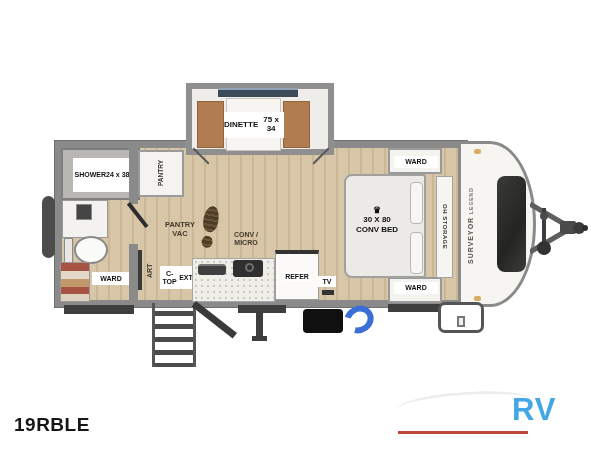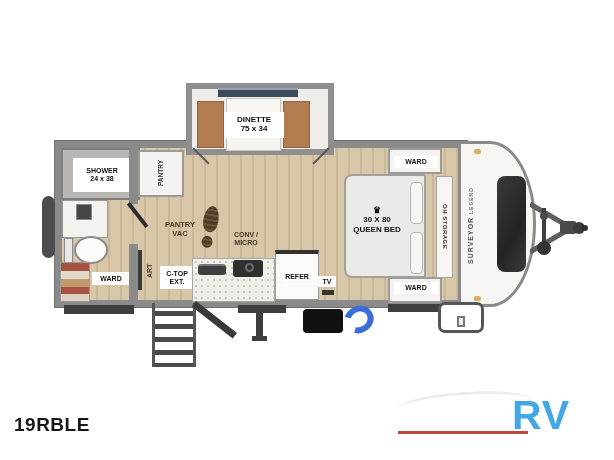--- a/index.html
+++ b/index.html
@@ -16,21 +16,21 @@
   .cap-window{left:497px;top:176px;width:29px;height:96px;border-radius:8px;
     background:linear-gradient(120deg,#3a3a38 0%,#242422 60%,#3c3c3a 100%);}
   .cap-brand{left:463px;top:172px;width:15px;height:108px;writing-mode:vertical-rl;
     transform:rotate(180deg);display:flex;align-items:center;justify-content:center;
     font-size:7px;font-weight:bold;color:#55504a;letter-spacing:1px;white-space:nowrap;}
   .cap-brand .sec{font-size:5px;color:#7a756e;}
   .marker-light{width:7px;height:5px;background:#d9ae62;border-radius:2px;}
 
   
   .tag{background:#ffffff;color:#111;font-weight:bold;text-align:center;
-       display:flex;flex-direction:column;align-items:center;justify-content:center;line-height:1.08;}
+       display:flex;flex-direction:row;align-items:center;justify-content:center;line-height:1.08;}
   .floor-text{color:#42392c;font-weight:bold;text-align:center;line-height:1.15;background:transparent;}
   .vtext{writing-mode:vertical-rl;transform:rotate(180deg);text-align:center;
          font-weight:bold;color:#333;display:flex;align-items:center;justify-content:center;}
   .vtext-down{writing-mode:vertical-rl;text-align:center;font-weight:bold;color:#333;
          display:flex;align-items:center;justify-content:center;}
 
   
   .slide-box{left:186px;top:83px;width:148px;height:72px;border:6px solid #8f8f8f;background:#efede9;}
   .slide-window{left:218px;top:88px;width:80px;height:9px;background:#3d4b59;border-top:2px solid #8fa3b5;}
   .bench{width:27px;height:47px;background:var(--bench,#b07c50);border:1px solid #8f653f;}
@@ -81,21 +81,21 @@
     border-left-color:transparent;transform:rotate(-30deg);}
   .step-outline{left:438px;top:302px;width:46px;height:31px;border:3px solid #555;border-radius:7px;background:#fff;}
   .step-inner{left:457px;top:316px;width:8px;height:11px;border:2px solid #777;background:#eee;}
 
   
   .model-text{left:14px;top:414px;font-size:19px;font-weight:800;color:#161616;letter-spacing:0.5px;}
   .galaxy-swoosh{left:396px;top:392px;width:136px;height:26px;border-top:3px solid #ededed;border-radius:50%;transform:rotate(-4deg);}
   .galaxy-text{left:398px;top:403px;font-size:30px;font-weight:800;color:#f4f4f4;
     text-shadow:0 0 2px #d8d8d8, 0 0 1px #cfcfcf;letter-spacing:2px;}
   .logo-underline{left:398px;top:431px;width:130px;height:3px;background:var(--underline,#c0453a);}
-  .rv-text{left:512px;top:392px;font-size:41px;font-weight:800;color:var(--logo-blue,#43a7e6);letter-spacing:1px;}
+  .rv-text{left:512px;top:392px;font-size:31px;font-weight:800;color:var(--logo-blue,#43a7e6);letter-spacing:1px;}
 </style>
 </head>
 <body>
 
 <div id="stage">
 
   <div class="abs body-shell"></div>
   <div class="abs front-cap"></div>
   <div class="abs cap-window"></div>
   <div class="abs cap-brand">
@@ -192,21 +192,21 @@
   <div class="abs ward-box" style="left:388px;top:277px;"></div>
   <div class="abs tag" style="left:394px;top:282px;width:44px;height:12px;font-size:7px;">
     <span>WARD</span>
   </div>
   <div class="abs bed"></div>
   <div class="abs pillow" style="left:410px;top:182px;"></div>
   <div class="abs pillow" style="left:410px;top:232px;"></div>
   <div class="abs floor-text" style="left:346px;top:205px;width:62px;font-size:8px;color:#111;">
     <div style="font-size:9px;">♛</div>
     <div>30 X 80</div>
-    <div>QUEEN BED</div>
+    <div>CONV BED</div>
   </div>
   <div class="abs oh-storage"></div>
   <div class="abs vtext-down" style="left:436px;top:178px;width:17px;height:98px;font-size:6px;letter-spacing:0.5px;">
       <span>OH STORAGE</span>
     </div>
 
   <div class="abs ubar" style="left:64px;top:305px;width:70px;height:9px;"></div>
   <div class="abs steps"></div>
   <div class="abs door-panel"></div>
   <div class="abs ubar" style="left:238px;top:305px;width:48px;height:8px;"></div>

